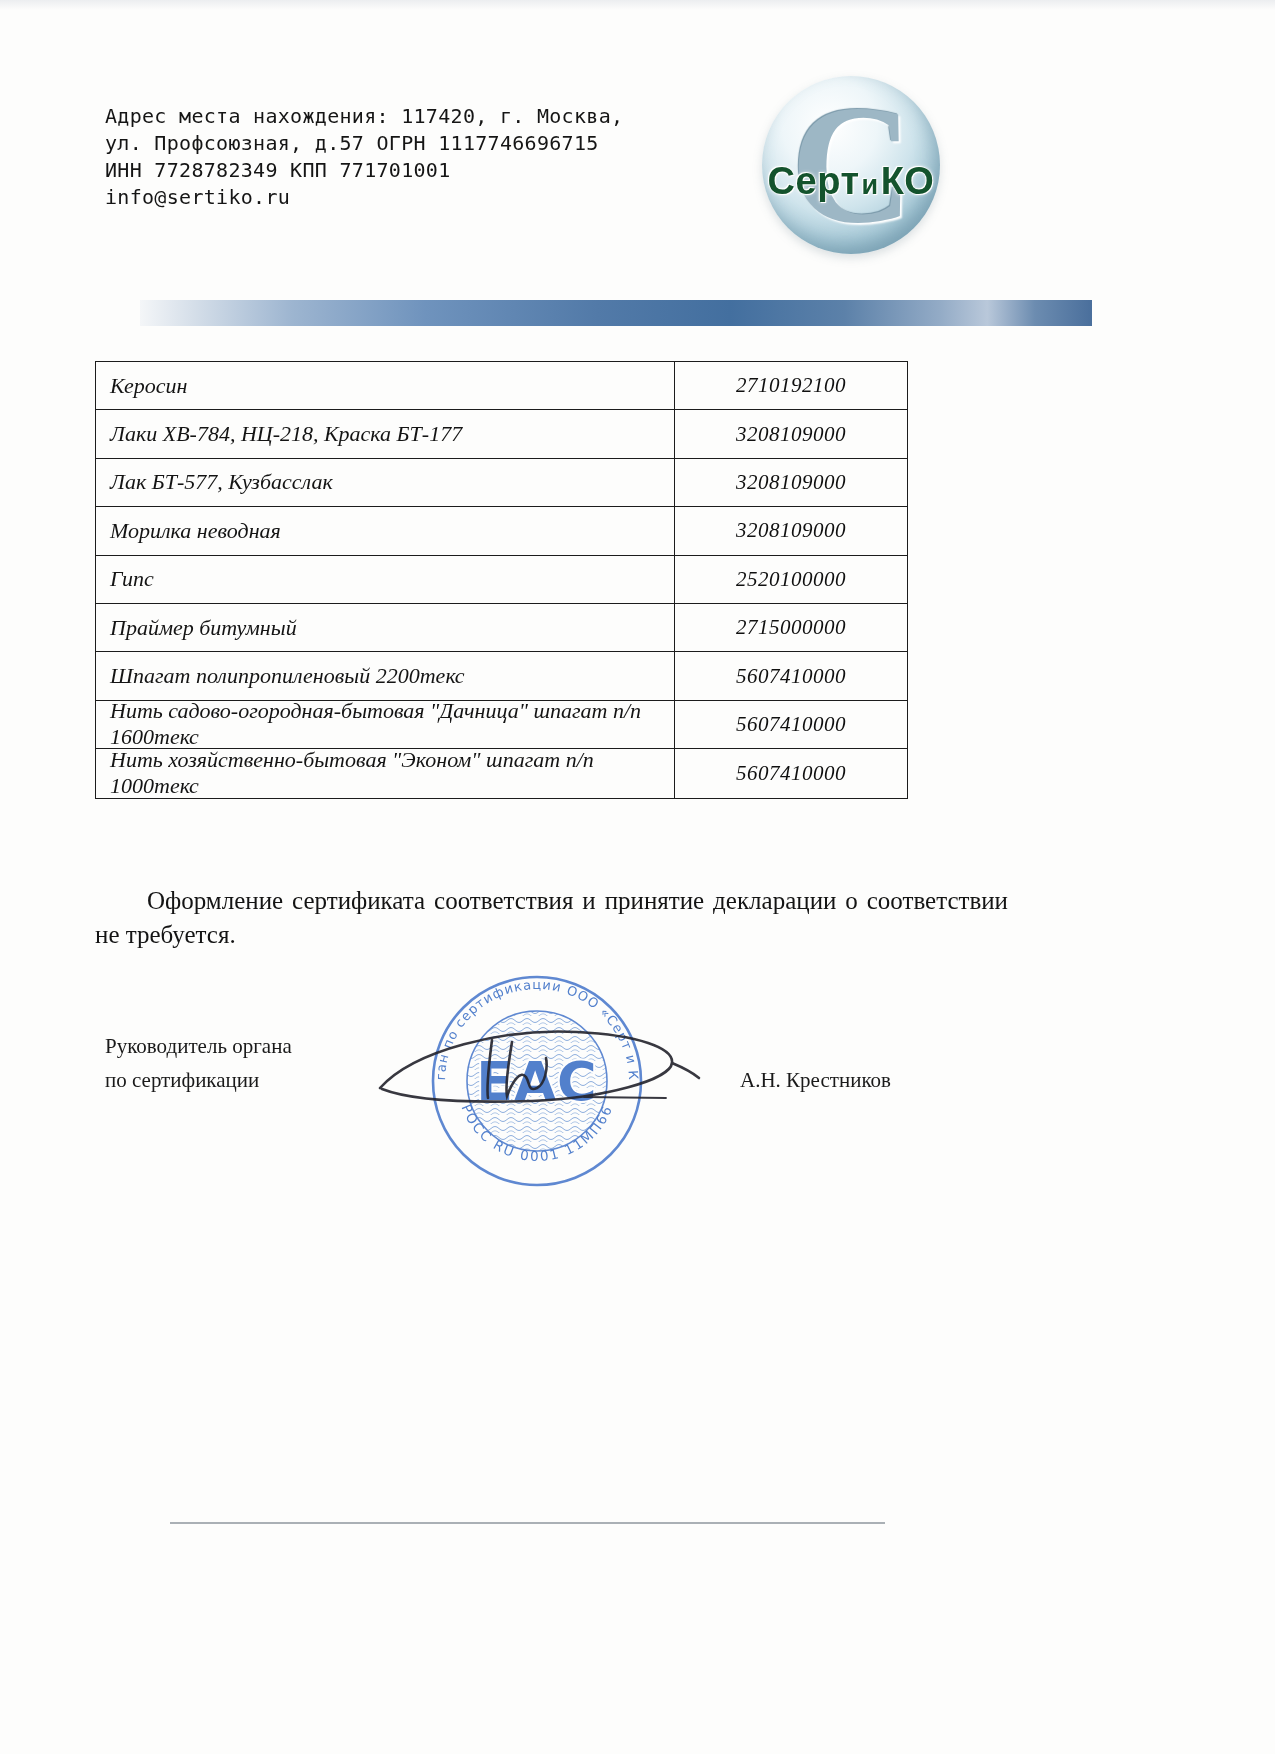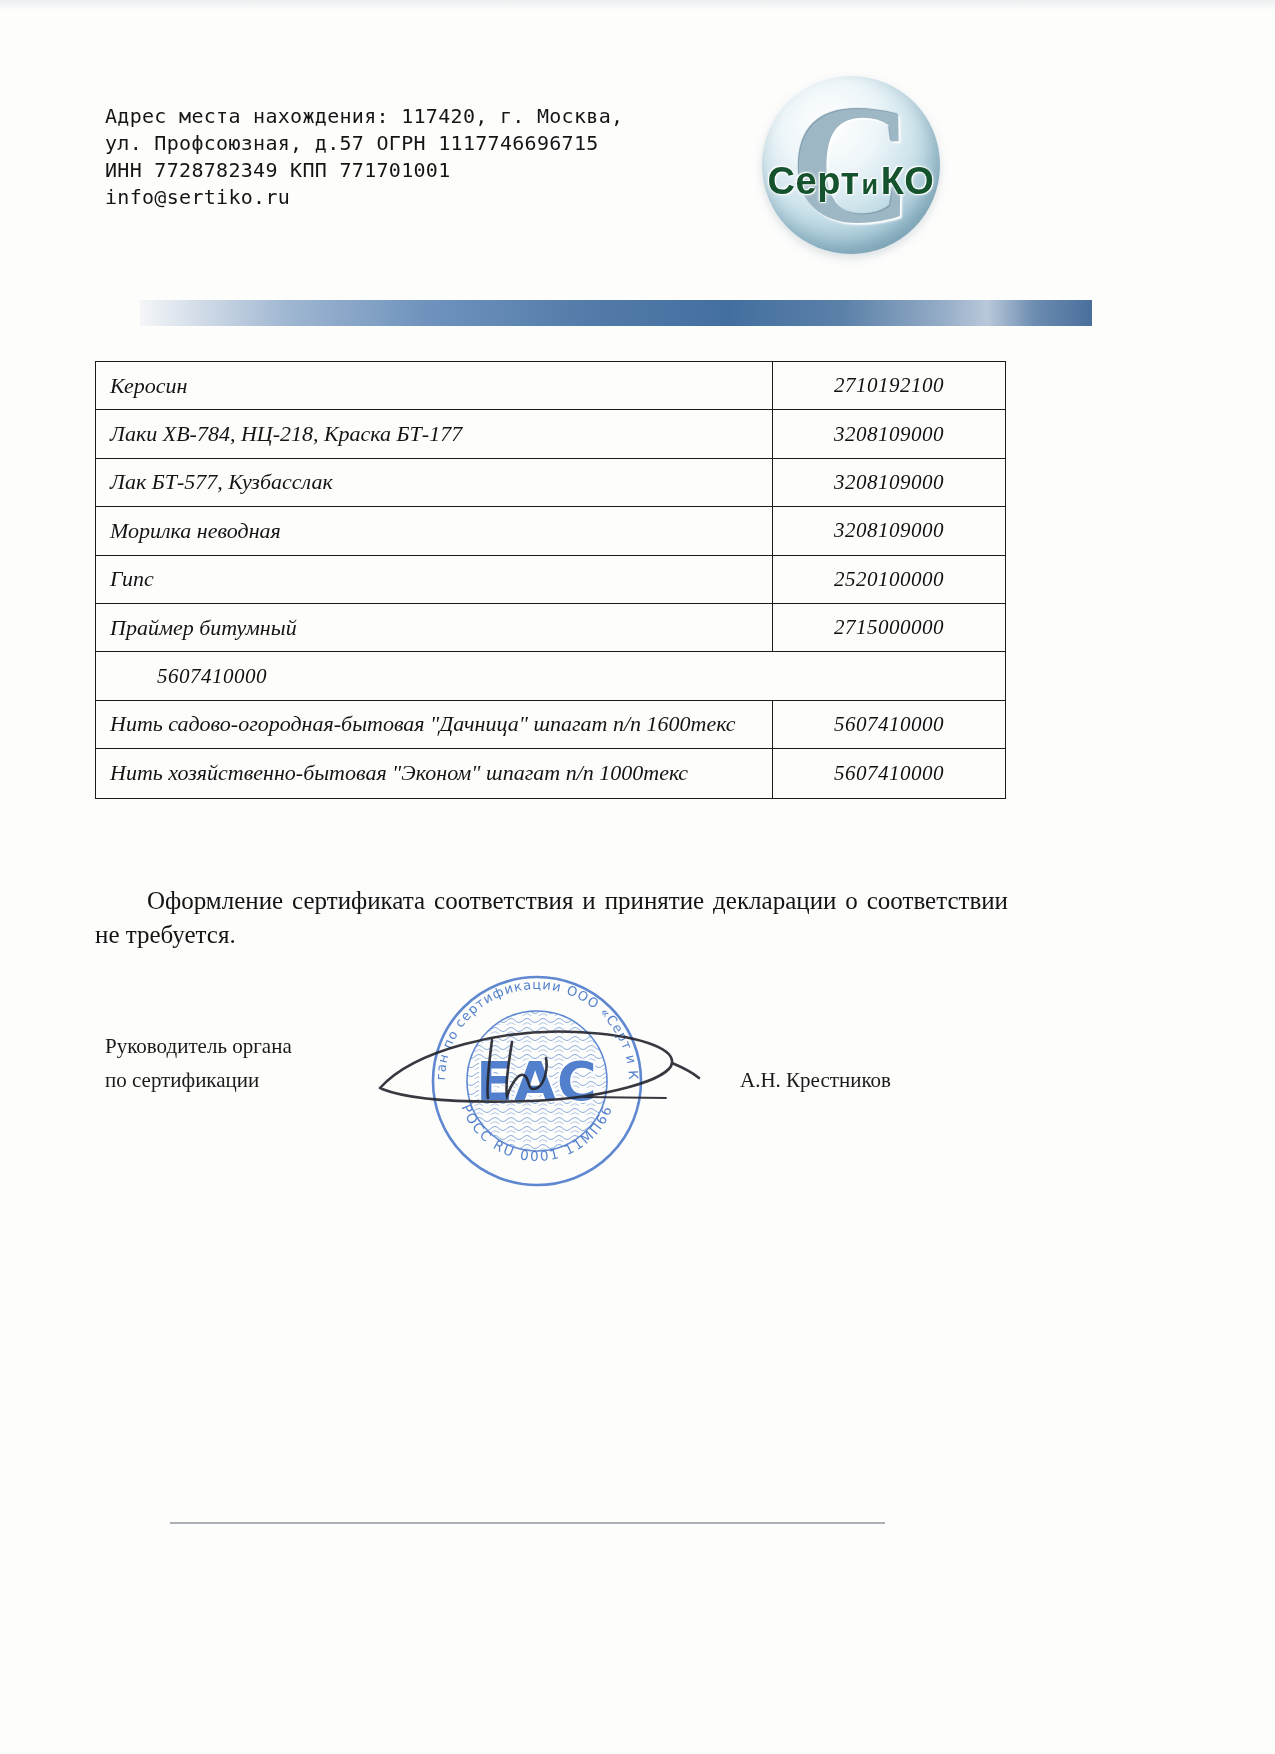--- a/index.html
+++ b/index.html
@@ -56,21 +56,21 @@
   
   .gradient-bar {
     position: absolute; left: 140px; top: 300px; width: 952px; height: 26px;
     background: linear-gradient(to right,
       #f4f6f8 0%, #d3dde8 6%, #9db5d0 16%, #6f93bd 30%, #527aa8 48%,
       #436f9f 62%, #5c81a9 74%, #93abc6 84%, #b9c8da 89%, #6c8cb0 94%, #4a6f9c 100%);
   }
 
   
   .codes-table {
-    position: absolute; left: 95px; top: 361px; width: 911px;
+    position: absolute; left: 95px; top: 361px; width: 813px;
     border: 1.5px solid #1c1c1c;
   }
   .t-row { display: flex; border-bottom: 1.5px solid #1c1c1c; height: 48.4px; }
   .t-row:last-child { border-bottom: none; }
   .t-name {
     flex: 1; border-right: 1.5px solid #1c1c1c;
     display: flex; align-items: center; padding-left: 14px;
     font-style: italic; font-size: 22px; color: #141414;
   }
   .t-code {
@@ -140,20 +140,21 @@
     </div>
     <div class="t-row">
       <div class="t-name">Гипс</div>
       <div class="t-code">2520100000</div>
     </div>
     <div class="t-row">
       <div class="t-name">Праймер битумный</div>
       <div class="t-code">2715000000</div>
     </div>
     <div class="t-row">
+      <div class="t-name">Шпагат полипропиленовый 2200текс</div>
       <div class="t-code">5607410000</div>
     </div>
     <div class="t-row">
       <div class="t-name">Нить садово-огородная-бытовая "Дачница" шпагат п/п 1600текс</div>
       <div class="t-code">5607410000</div>
     </div>
     <div class="t-row">
       <div class="t-name">Нить хозяйственно-бытовая "Эконом" шпагат п/п 1000текс</div>
       <div class="t-code">5607410000</div>
     </div>

